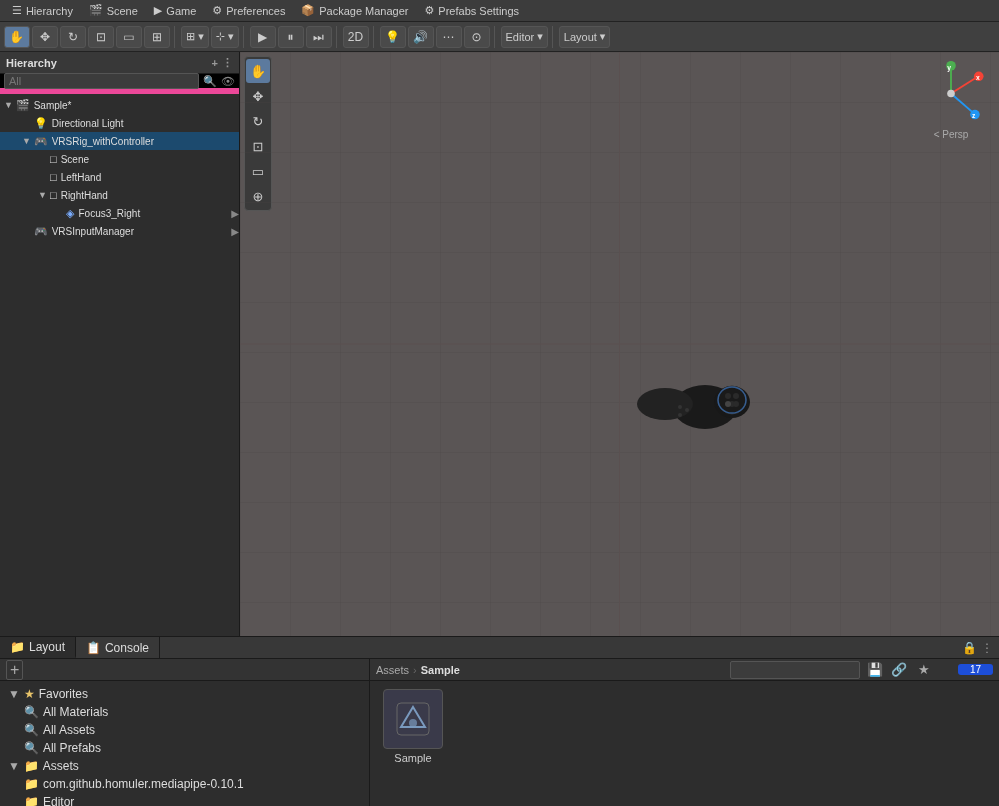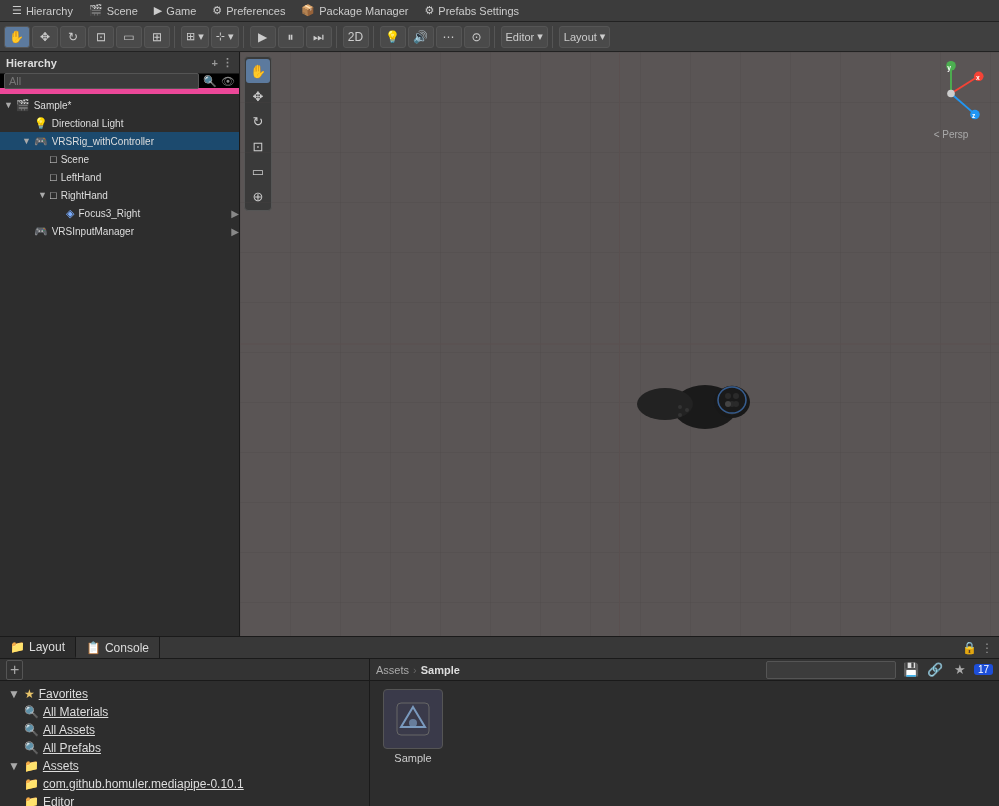--- a/index.html
+++ b/index.html
@@ -286,21 +286,21 @@
     }
     .folder-item {
       display: flex;
       align-items: center;
       height: 18px;
       padding-left: 8px;
       cursor: pointer;
       font-size: 12px;
       gap: 4px;
     }
-    .folder-item .folder-label { color: #ddd; text-decoration: underline; }
+    .folder-item .folder-label { color: #ddd; }
 
     
     .bottom-right {
       flex: 1;
       display: flex;
       flex-direction: column;
     }
     .bottom-right-header {
       display: flex;
       align-items: center;
@@ -383,23 +383,23 @@
     .br-icon {
       width: 20px; height: 20px;
       display: flex; align-items: center; justify-content: center;
       color: #aaa; cursor: pointer; font-size: 13px; border-radius: 2px;
     }
 
     .badge-17 {
       background: #1d4ed8;
       color: #fff;
       font-size: 10px;
-      padding: 0 4px;
+      padding: 0 12px;
       border-radius: 3px;
-      margin-left: 0;
+      margin-left: 20px;
     }
 
     
     .grid-lines {
       position: absolute;
       top: 0; left: 0; right: 0; bottom: 0;
       pointer-events: none;
     }
   </style>
 </head>

